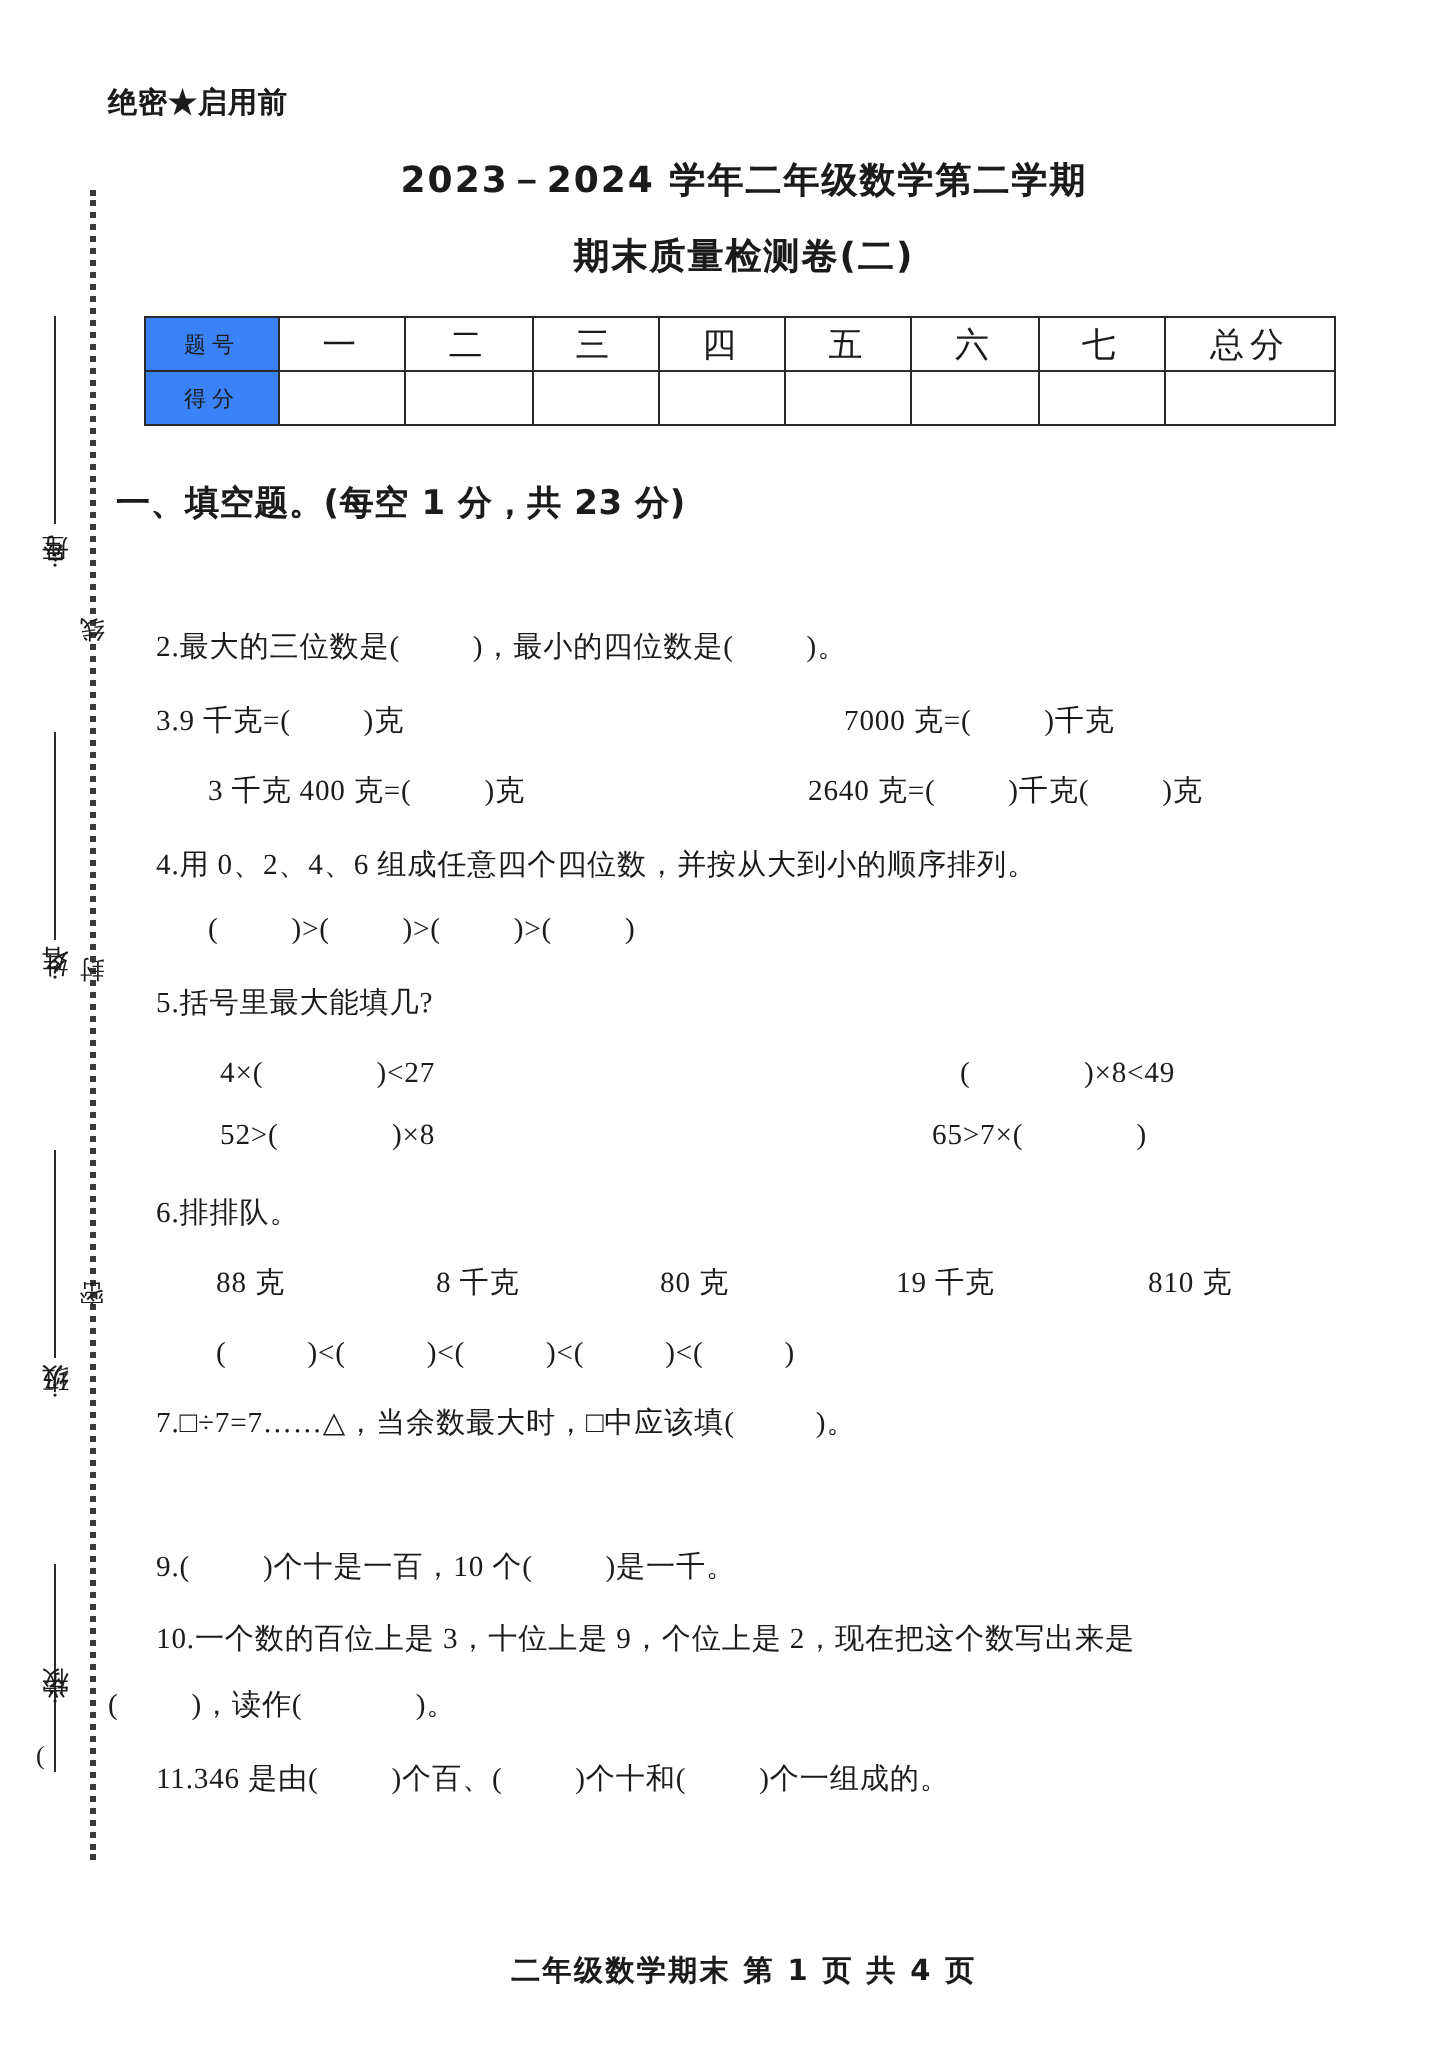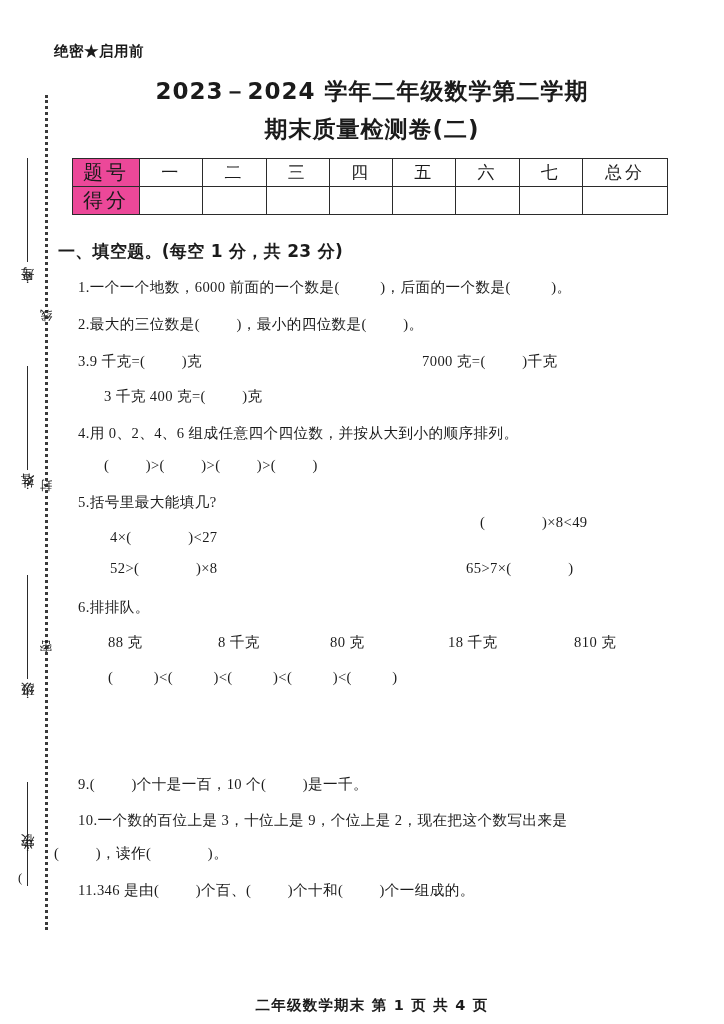--- a/index.html
+++ b/index.html
@@ -91,21 +91,21 @@
   }
 
   .title {
     position: absolute;
     left: 0;
     top: 72px;
     width: 620px;
     text-align: center;
     font-family: "DejaVu Sans", "Liberation Sans", sans-serif;
     font-weight: bold;
-    font-size: 23px;
+    font-size: 18px;
     line-height: 38px;
     letter-spacing: 1px;
   }
   .title .ln2 { display: block; text-align: center; }
 
   
   .score-table {
     position: absolute;
     left: 10px;
     top: 158px;
@@ -117,23 +117,23 @@
     border: 1.4px solid #2b2b2b;
     height: 26px;
     text-align: center;
     vertical-align: middle;
     font-family: "Liberation Serif", "DejaVu Serif", serif;
     font-size: 17px;
     letter-spacing: 3px;
     padding: 0;
   }
   .score-table td.hdr {
-    background: #ec4899;
+    background: #3b82f6;
     width: 66px;
-    font-size: 20px;
+    font-size: 11px;
   }
   .score-table td.total { width: 84px; }
 
   
   .section-head {
     position: absolute;
     left: -4px;
     top: 240px;
     font-family: "DejaVu Sans", "Liberation Sans", sans-serif;
     font-weight: bold;
@@ -155,21 +155,20 @@
   .footer {
     position: absolute;
     left: 0;
     top: 976px;
     width: 620px;
     text-align: center;
     font-family: "DejaVu Sans", "Liberation Sans", sans-serif;
     font-weight: bold;
     font-size: 14.5px;
     letter-spacing: 1.2px;
-    margin-top: 20px;
   }
 </style>
 </head>
 <body>
 
 <div class="seal-band">
   <div class="seal-dots"></div>
 
   <div class="seal-rule r1"></div>
   <div class="seal-rule r2"></div>
@@ -217,43 +216,44 @@
         <td></td>
         <td></td>
         <td></td>
         <td class="total"></td>
       </tr>
     </tbody>
   </table>
 
   <div class="section-head">一、填空题。(每空 1 分，共 23 分)</div>
 
-  <div class="q ind1" style="top:277px">1.一个一个地数，6000 前面的一个数是(          )，后面的一个数是(          )。</div>
   <div class="q ind1" style="top:314px">2.最大的三位数是(         )，最小的四位数是(         )。</div>
 
   <div class="q ind1" style="top:351px">3.9 千克=(         )克</div>
   <div class="q" style="left:360px; top:351px">7000 克=(         )千克</div>
   <div class="q ind2" style="top:386px">3 千克 400 克=(         )克</div>
+  <div class="q" style="left:342px; top:386px">2640 克=(         )千克(         )克</div>
 
   <div class="q ind1" style="top:423px">4.用 0、2、4、6 组成任意四个四位数，并按从大到小的顺序排列。</div>
   <div class="q ind2" style="top:455px">(         )&gt;(         )&gt;(         )&gt;(         )</div>
 
   <div class="q ind1" style="top:492px">5.括号里最大能填几?</div>
   <div class="q" style="left:48px;  top:527px">4×(              )&lt;27</div>
-  <div class="q" style="left:418px; top:512px">(              )×8&lt;49</div>
+  <div class="q" style="left:418px; top:527px">(              )×8&lt;49</div>
   <div class="q" style="left:48px;  top:558px">52&gt;(              )×8</div>
   <div class="q" style="left:404px; top:558px">65&gt;7×(              )</div>
 
   <div class="q ind1" style="top:597px">6.排排队。</div>
   <div class="q" style="left:46px;  top:632px">88 克</div>
   <div class="q" style="left:156px; top:632px">8 千克</div>
   <div class="q" style="left:268px; top:632px">80 克</div>
-  <div class="q" style="left:386px; top:632px">18 千克</div>
+  <div class="q" style="left:386px; top:632px">19 千克</div>
   <div class="q" style="left:512px; top:632px">810 克</div>
   <div class="q" style="left:46px;  top:667px">(          )&lt;(          )&lt;(          )&lt;(          )&lt;(          )</div>
 
+  <div class="q ind1" style="top:702px">7.□÷7=7……△，当余数最大时，□中应该填(          )。</div>
   <div class="q ind1" style="top:774px">9.(         )个十是一百，10 个(         )是一千。</div>
   <div class="q ind1" style="top:810px">10.一个数的百位上是 3，十位上是 9，个位上是 2，现在把这个数写出来是</div>
   <div class="q" style="left:-8px; top:843px">(         )，读作(              )。</div>
   <div class="q ind1" style="top:880px">11.346 是由(         )个百、(         )个十和(         )个一组成的。</div>
 
   <div class="footer">二年级数学期末  第 1 页 共 4 页</div>
 </div>
 
 </body></html>

